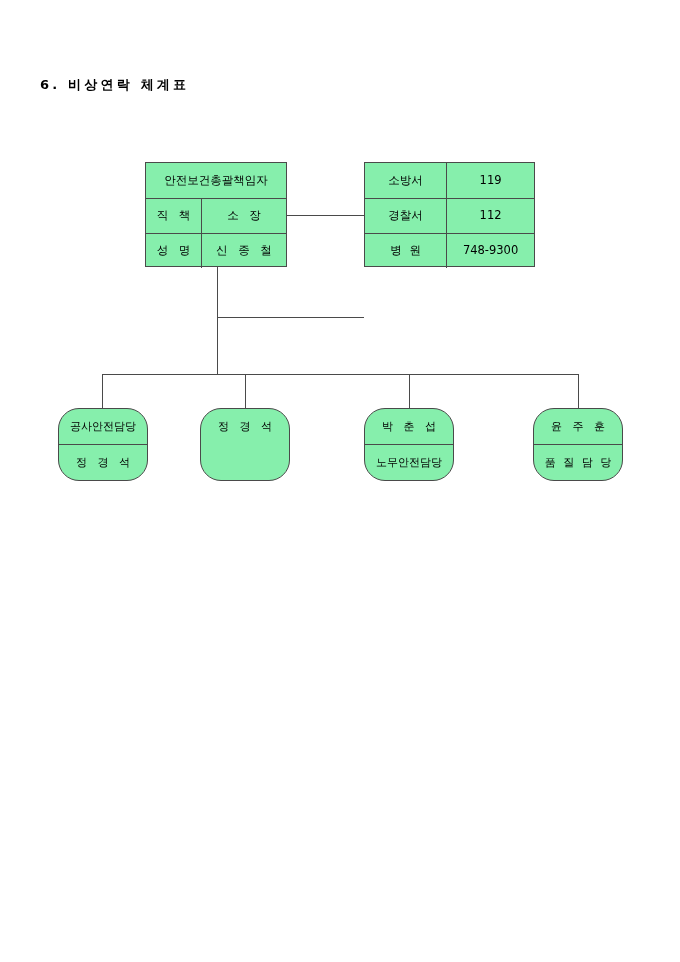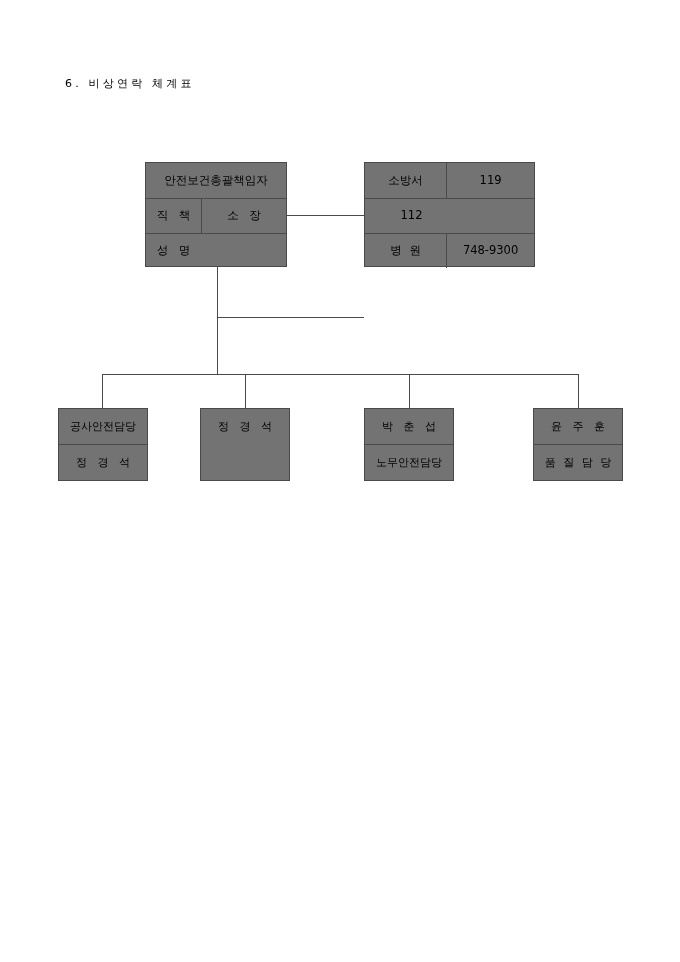--- a/index.html
+++ b/index.html
@@ -19,34 +19,34 @@
   #page {
     position: absolute;
     left: 0; top: 0;
     width: 680px;
     height: 962px;
   }
 
   
   .title {
     position: absolute;
-    left: 65px;
+    left: 40px;
     top: 76px;
-    font-size: 11px;
-    font-weight: normal;
+    font-size: 13px;
+    font-weight: bold;
     letter-spacing: 3.2px;
     white-space: nowrap;
   }
 
   
   .box {
     position: absolute;
     box-sizing: border-box;
     border: 1.4px solid #4a4a4a;
-    background: #737373;
+    background: #86efac;
   }
   .row {
     box-sizing: border-box;
     display: flex;
     width: 100%;
   }
   .row + .row {
     border-top: 1.4px solid #4a4a4a;
   }
   .cell {
@@ -102,20 +102,21 @@
     height: 67px;
   }
   #council-box .row { height: 32.1px; }
   #council-box .cell { width: 100%; }
 
   
   .dept-box {
     top: 408px;
     width: 90px;
     height: 73px;
+    border-radius: 21px;
   }
   .dept-box .row { height: 35.1px; }
   .dept-box .cell { width: 100%; font-size: 11px; }
   #dept-0 { left: 58px; }
   #dept-1 { left: 200px; }
   #dept-2 { left: 364px; }
   #dept-3 { left: 533px; }
 
   
   .conn {
@@ -150,29 +151,31 @@
   <div class="box" id="resp-box">
     <div class="row">
       <div class="cell cell-head">안전보건총괄책임자</div>
     </div>
     <div class="row">
       <div class="cell cell-label sp">직 책</div>
       <div class="cell cell-value sp">소      장</div>
     </div>
     <div class="row">
       <div class="cell cell-label sp">성 명</div>
+      <div class="cell cell-value sp">신 종 철</div>
     </div>
   </div>
 
   <div class="box" id="contacts-table">
     <div class="row">
       <div class="cell cell-org">소방서</div>
       <div class="cell cell-num">119</div>
     </div>
     <div class="row">
+      <div class="cell cell-org">경찰서</div>
       <div class="cell cell-num">112</div>
     </div>
     <div class="row">
       <div class="cell cell-org sp2">병  원</div>
       <div class="cell cell-num">748-9300</div>
     </div>
   </div>
 
 
   <div class="box dept-box" id="dept-0">

